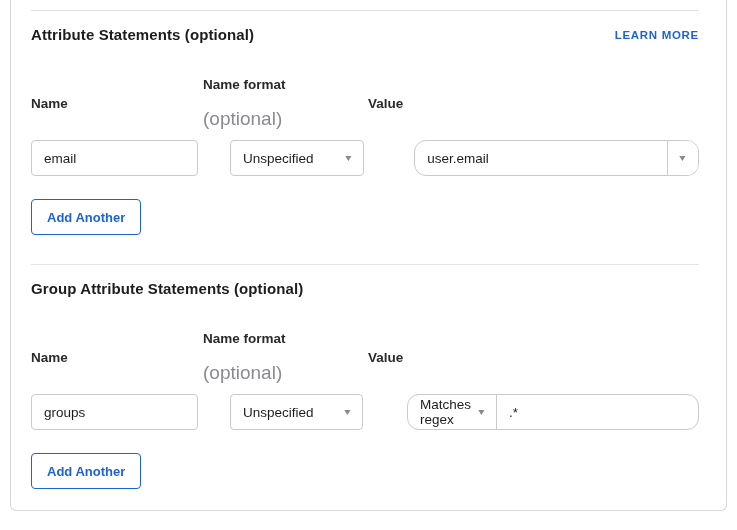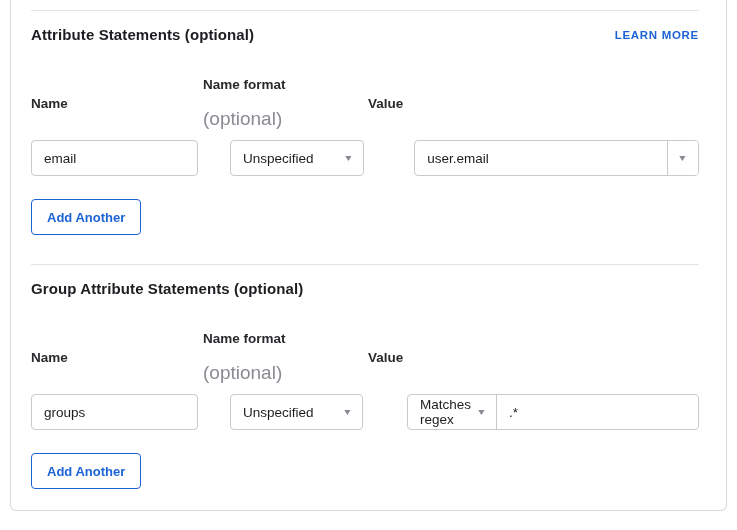--- a/index.html
+++ b/index.html
@@ -60,21 +60,21 @@
   .w-format2 { width: 138px; margin-right: 17px; }
   .select-box {
     height: 36px; border: 1px solid #c9c9cf; border-radius: 4px;
     background: #fff; display: flex; align-items: center;
     justify-content: space-between; padding: 0 12px;
     font-size: 13.5px; color: #1d1d21; cursor: pointer;
   }
   .arrow { font-size: 10px; color: #8a8a93; line-height: 1; transform: scaleX(1.25); }
   .combo {
     display: flex; align-items: stretch; height: 36px;
-    border: 1px solid #c9c9cf; border-radius: 4px; background: #fff;
+    border: 1px solid #c9c9cf; border-radius: 12px; background: #fff;
     overflow: hidden;
   }
   .combo.value-combo { width: 295px; }
   .combo .combo-input {
     border: none; flex: 1; height: 100%; padding: 0 12px;
     font-size: 13.5px; color: #1d1d21; outline: none;
     font-family: "Liberation Sans", sans-serif; background: transparent;
   }
   .combo .arrow-cell {
     width: 31px; border-left: 1px solid #c9c9cf;

